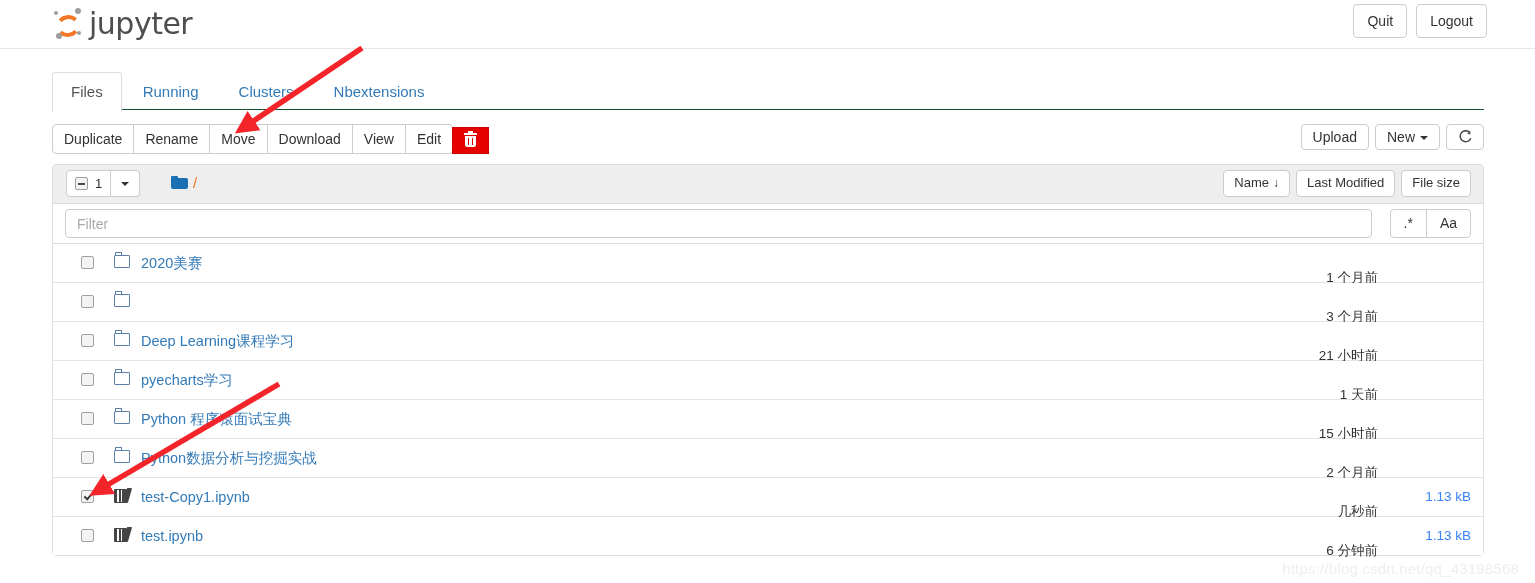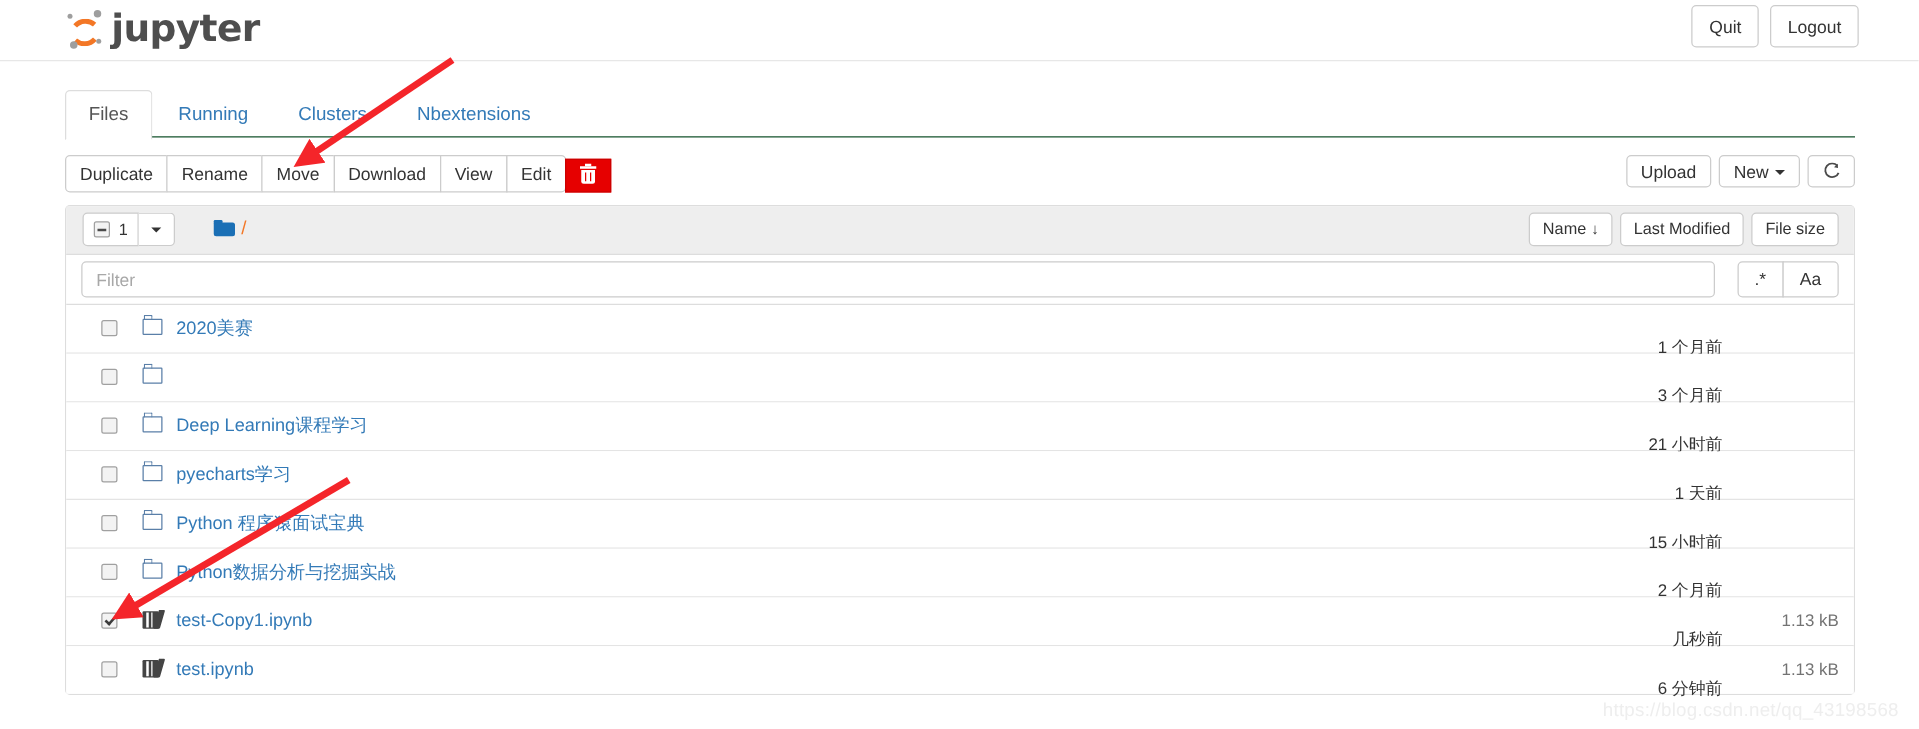--- a/index.html
+++ b/index.html
@@ -72,21 +72,21 @@
   }
   #logo-mark .dot.d1 { left: 1px;  top: 4px;  width: 4px; height: 4px; }
   #logo-mark .dot.d2 { left: 22px; top: 1px;  width: 6px; height: 6px; }
   #logo-mark .dot.d3 { left: 3px;  top: 26px; width: 6px; height: 6px; }
   #logo-mark .dot.d4 { left: 24px; top: 24px; width: 4px; height: 4px; }
 
   #logo-text {
     font-size: 30px;
     color: #4e4e4e;
     font-family: "DejaVu Sans", sans-serif;
-    font-weight: 700;
+    font-weight: 400;
     letter-spacing: -0.5px;
     line-height: 1;
   }
 
   #header-buttons {
     position: absolute;
     right: 48px;
     top: 4px;
     display: flex;
     gap: 9px;
@@ -536,21 +536,21 @@
     font-size: 13.5px;
     color: #333333;
     text-align: right;
     white-space: nowrap;
   }
   .row-size {
     position: absolute;
     right: 12px;
     top: 11px;
     font-size: 13.5px;
-    color: #737373;
+    color: #3b82f6;
     text-align: right;
     width: 78px;
     white-space: nowrap;
   }
 
   
   #arrows {
     position: absolute;
     left: 0;
     top: 0;

